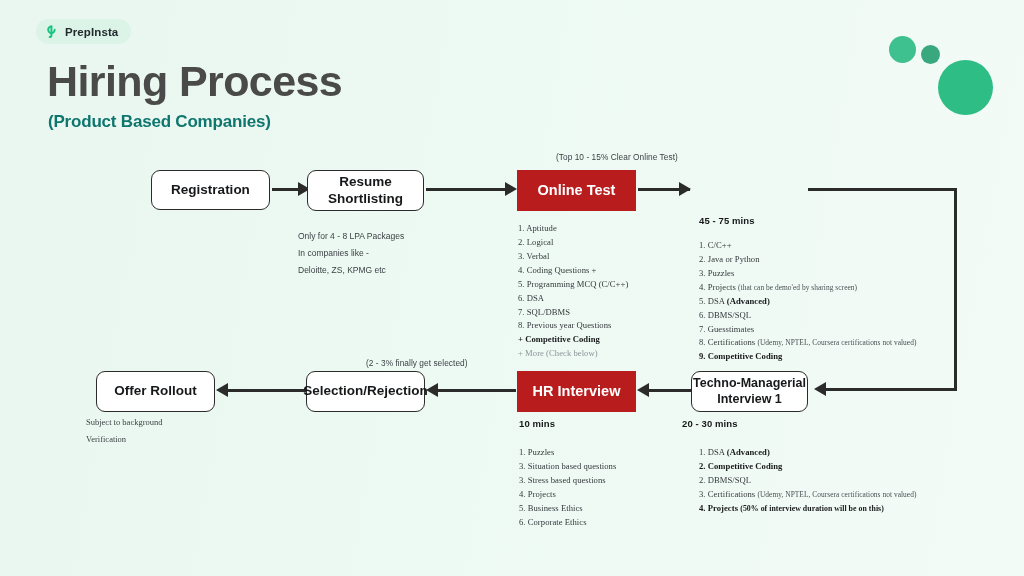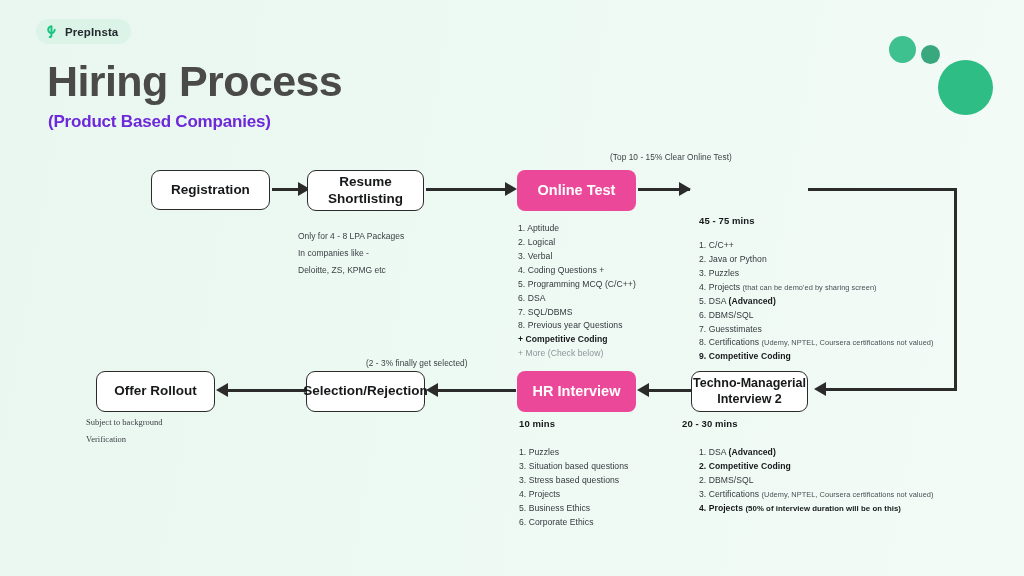--- a/index.html
+++ b/index.html
@@ -60,21 +60,21 @@
     font-weight: 700;
     letter-spacing: -.6px;
     color: #4a4a4a;
     line-height: 1.15;
   }
   .page-subtitle {
     position: absolute;
     left: 48px; top: 112px;
     font-size: 17px;
     font-weight: 700;
-    color: #6d28d9;
+    color: #0f766e;
     letter-spacing: -.2px;
   }
 
   
   .node {
     position: absolute;
     display: flex;
     align-items: center;
     justify-content: center;
     text-align: center;
@@ -82,25 +82,25 @@
     font-weight: 700;
     line-height: 1.24;
   }
   .node.white {
     background: #ffffff;
     border: 1.4px solid #2b2b2b;
     color: #16181a;
     font-size: 13.5px;
   }
   .node.green {
-    background: #ec4899;
+    background: #b91c1c;
     color: #ffffff;
     font-size: 14.5px;
     border: none;
-    border-radius: 8px;
+    border-radius: 0;
   }
 
   
   .edge { position: absolute; background: #2b2b2b; }
   .edge.h { height: 3px; }
   .edge.v { width: 3px; }
 
   .arrow {
     position: absolute;
     width: 0; height: 0;
@@ -142,20 +142,21 @@
     letter-spacing: .1px;
   }
 
   
   .detail-list {
     position: absolute;
     font-size: 8.6px;
     color: #34383c;
     line-height: 1.62;
     letter-spacing: .05px;
+    font-family: Liberation Serif, serif;
   }
   .detail-list li {
     list-style: none;
     white-space: nowrap;
   }
   .detail-list li.bold { font-weight: 700; color: #16181a; }
   .detail-list li.muted { color: #8d9399; }
   .detail-list b { font-weight: 700; color: #16181a; margin-top: 26px; }
   .detail-list .sub { font-size: 7.4px; color: #4a4f54; font-weight: 400; }
   .detail-list li.bold .sub { font-weight: 700; color: #16181a; font-size: 7.8px; }
@@ -186,21 +187,21 @@
 
   <div class="edge h" style="left:272px; top:188px; width:30px;"></div>
   <div class="arrow right" style="left:298px; top:182px;"></div>
 
   <div class="node white" style="left:307px; top:170px; width:117px; height:41px; white-space:pre-line;">Resume
 Shortlisting</div>
 
   <div class="edge h" style="left:426px; top:188px; width:86px;"></div>
   <div class="arrow right" style="left:505px; top:182px;"></div>
 
-  <div class="annot centered" style="left:610px; top:152px;">(Top 10 - 15% Clear Online Test)</div>
+  <div class="annot centered" style="left:556px; top:152px;">(Top 10 - 15% Clear Online Test)</div>
 
   <div class="node green" style="left:517px; top:170px; width:119px; height:41px;">Online Test</div>
 
   <div class="edge h" style="left:638px; top:188px; width:52px;"></div>
   <div class="arrow right" style="left:679px; top:182px;"></div>
 
 
   <div class="edge h" style="left:808px; top:188px; width:149px;"></div>
   <div class="edge v" style="left:954px; top:188px; height:202px;"></div>
   <div class="edge h" style="left:826px; top:388px; width:131px;"></div>
@@ -249,21 +250,21 @@
 
   <div class="edge h" style="left:438px; top:389px; width:78px;"></div>
   <div class="arrow left" style="left:426px; top:383px;"></div>
 
   <div class="node green" style="left:517px; top:371px; width:119px; height:41px;">HR Interview</div>
 
   <div class="edge h" style="left:648px; top:389px; width:44px;"></div>
   <div class="arrow left" style="left:637px; top:383px;"></div>
 
   <div class="node white" style="left:691px; top:371px; width:117px; height:41px; white-space:pre-line; font-size:12.5px;">Techno-Managerial
-Interview 2</div>
+Interview 1</div>
 
   <div class="caption-block" style="left:86px; top:414px; width:139px; line-height:1.95;font-family:Liberation Serif, serif;">
     <div>Subject to background</div>
     <div>Verification</div>
   </div>
 
   <div class="duration" style="left:519px; top:418px;">10 mins</div>
   <ul class="detail-list" id="list-hr" style="left:519px; top:446px;">
       <li>1. Puzzles</li>
       <li>3. Situation based questions</li>

